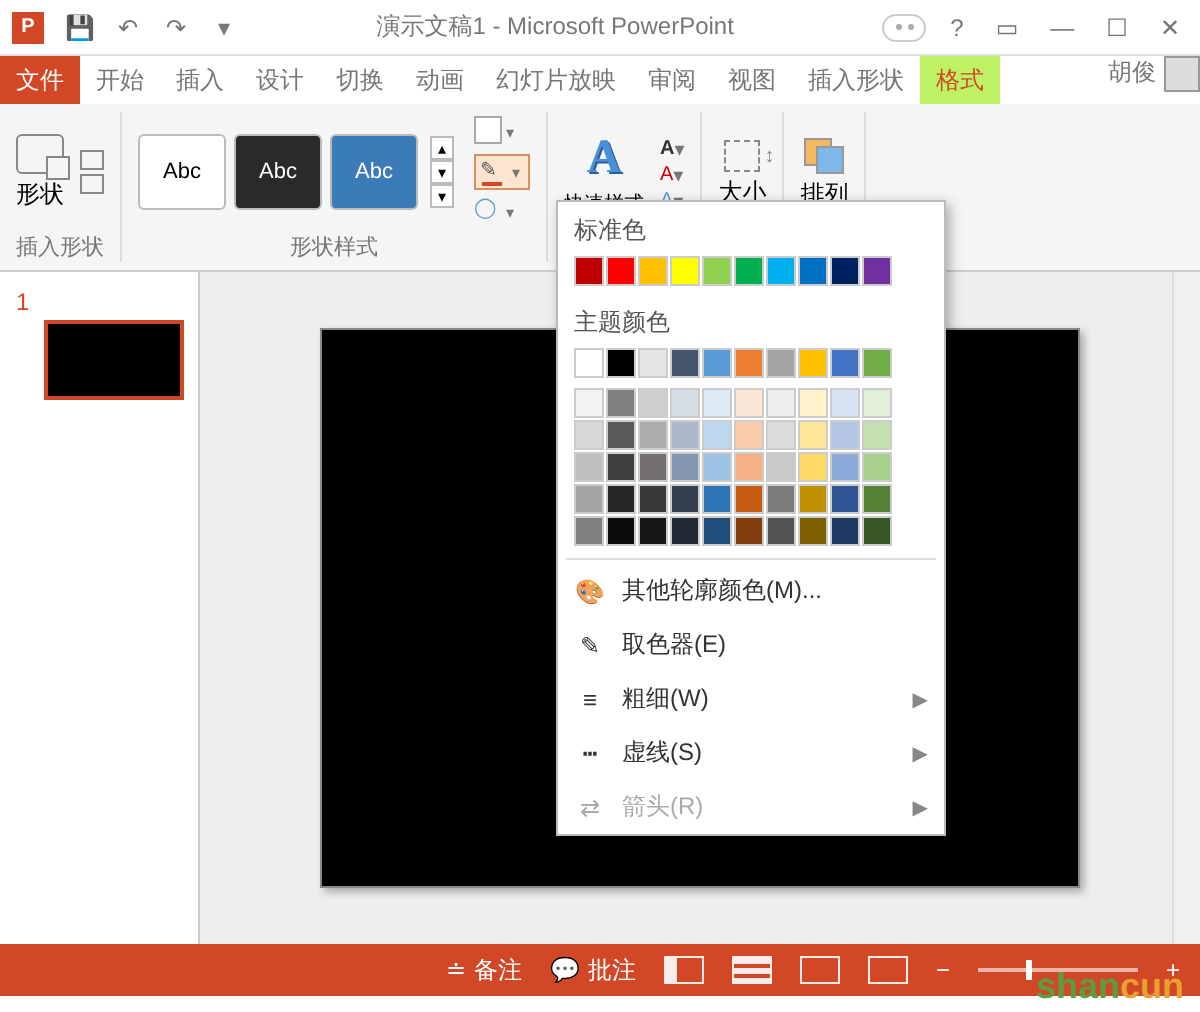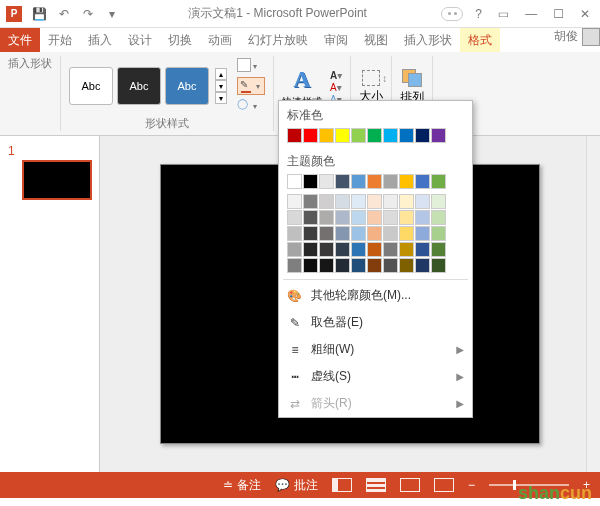--- a/index.html
+++ b/index.html
@@ -15,21 +15,21 @@
 .win-controls span { padding: 2px 6px; color: #777; cursor: pointer; }
 .avatar { width: 18px; height: 18px; background: #ddd; border: 1px solid #999; }
 .user { color: #777; margin: 0 4px; }
 .face { width: 22px; height: 14px; border: 1px solid #ccc; border-radius: 7px; display: flex; align-items: center; justify-content: center; gap: 3px; margin: 0 6px; }
 .face::before, .face::after { content: ''; width: 3px; height: 3px; border-radius: 50%; background: #aaa; }
 
 
 .tabs { display: flex; height: 24px; background: #fff; }
 .tab { padding: 4px 8px; color: #777; cursor: pointer; font-size: 12px; }
 .tab.file { background: #d24726; color: #fff; }
-.tab.active { background: #fef9c3; color: #d24726; }
+.tab.active { background: #bef264; color: #d24726; }
 
 
 .ribbon { height: 84px; background: #f5f5f5; border-bottom: 1px solid #ccc; display: flex; padding: 4px 0; }
 .group { border-right: 1px solid #ddd; padding: 0 8px; display: flex; flex-direction: column; align-items: center; justify-content: space-between; height: 100%; }
 .group-label { font-size: 11px; color: #777; text-align: center; }
 .group-body { display: flex; align-items: center; gap: 4px; flex: 1; }
 
 .shape-btn { display: flex; flex-direction: column; align-items: center; gap: 2px; }
 .shape-icon { width: 24px; height: 20px; border: 1.5px solid #888; border-radius: 3px; position: relative; }
 .shape-icon::after { content: ''; position: absolute; right: -4px; bottom: -4px; width: 10px; height: 10px; border: 1.5px solid #888; background: #f5f5f5; }
@@ -135,20 +135,30 @@
   <div class="tab">视图</div>
   <div class="tab">插入形状</div>
   <div class="tab active">格式</div>
   <div style="flex:1"></div>
   <div class="user">胡俊</div>
   <div class="avatar"></div>
 </div>
 
 <div class="ribbon">
   <div class="group">
+    <div class="group-body">
+      <div class="shape-btn">
+        <div class="shape-icon"></div>
+        <span>形状</span>
+      </div>
+      <div class="small-icons">
+        <span></span>
+        <span></span>
+      </div>
+    </div>
     <div class="group-label">插入形状</div>
   </div>
 
   <div class="group">
     <div class="group-body">
       <div class="style-pill">Abc</div>
       <div class="style-pill dark">Abc</div>
       <div class="style-pill blue">Abc</div>
       <div class="style-nav">
         <span>▴</span>

